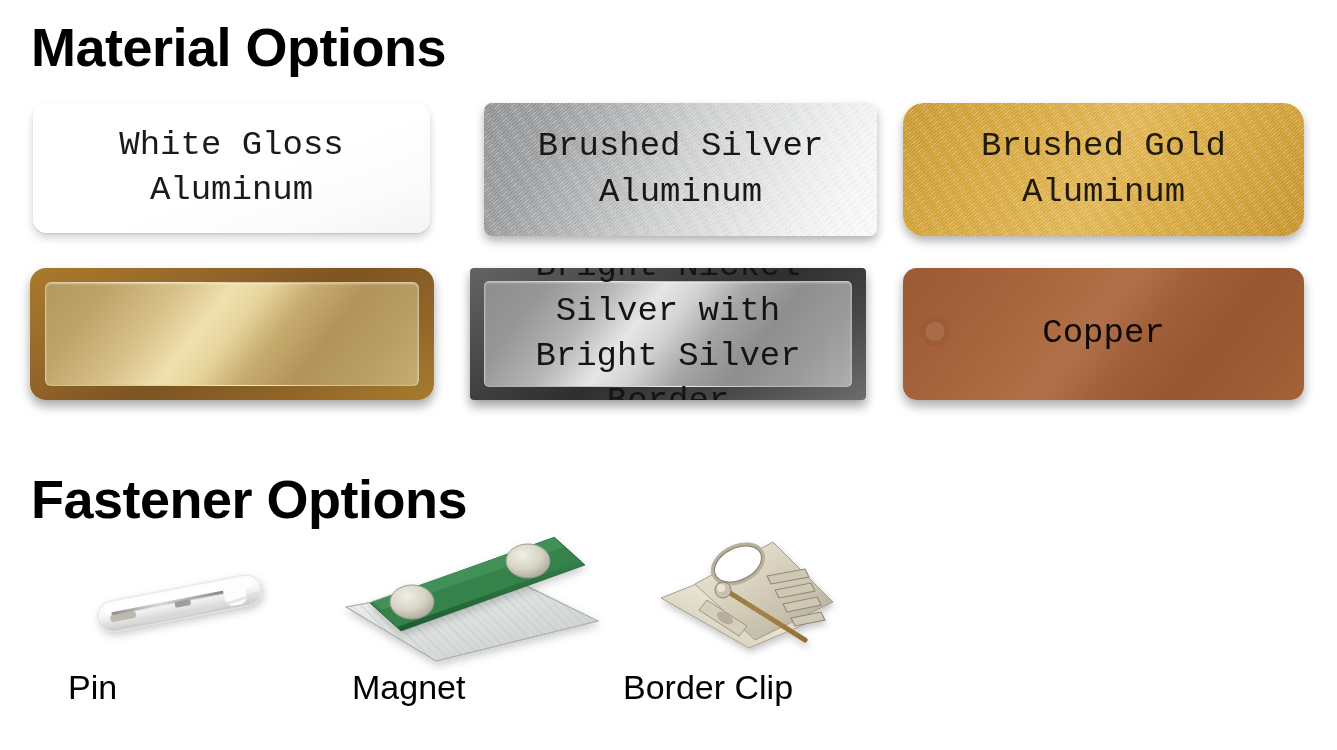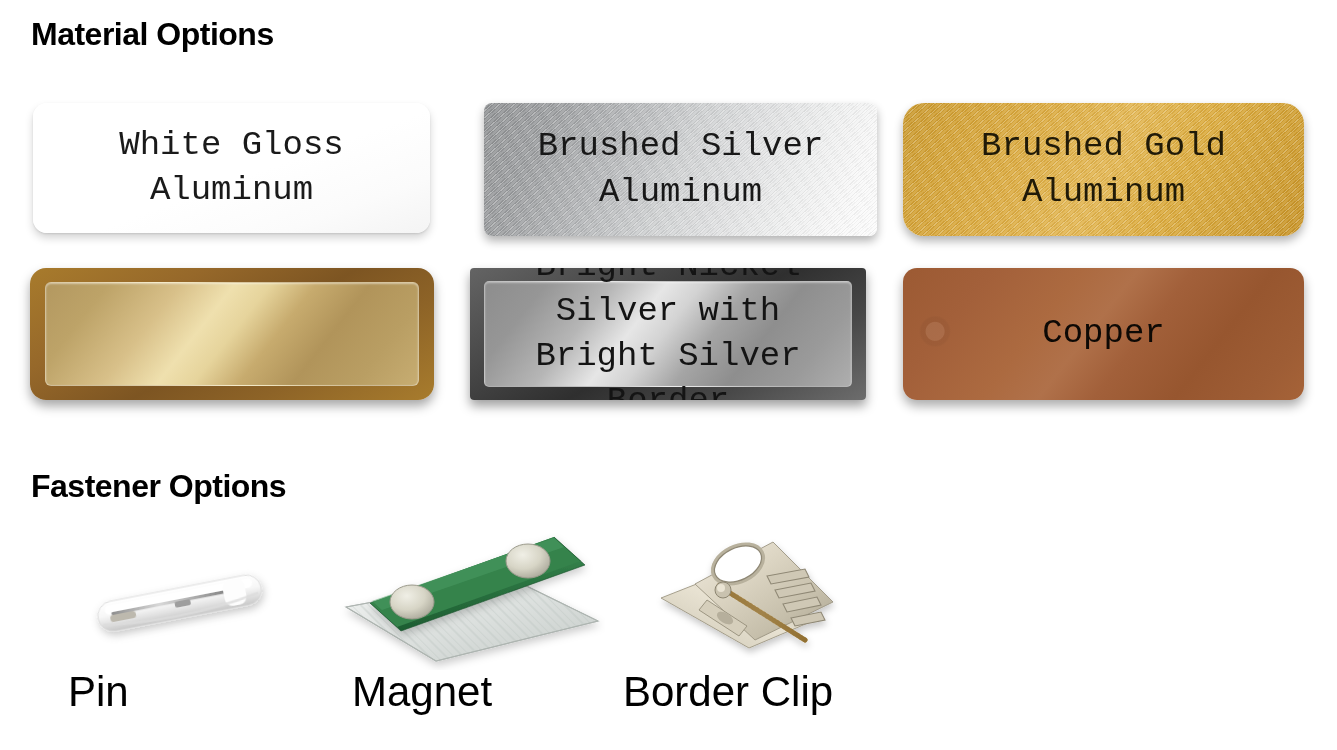--- a/index.html
+++ b/index.html
@@ -13,21 +13,21 @@
     position: relative;
     overflow: hidden;
     font-family: "Liberation Sans", sans-serif;
     color: #000;
   }
 
   .section-title {
     position: absolute;
     font-family: "Liberation Sans", sans-serif;
     font-weight: bold;
-    font-size: 32px;
+    font-size: 54px;
     letter-spacing: -0.5px;
     color: #000000;
     white-space: nowrap;
   }
   #material-title { left: 31px; top: 16px; }
   #fastener-title { left: 31px; top: 468px; }
 
   
   .plate {
     position: absolute;
@@ -143,21 +143,21 @@
         #9c5a33 0%, #a3603a 18%, #ac6a40 36%, #b0714a 47%,
         #a2603a 58%, #97562f 74%, #9e5d35 90%, #a66338 100%);
     box-shadow: 0 6px 11px rgba(0,0,0,0.33);
   }
   #plate-copper .plate-label { color: #0d0905; }
 
   
   .fastener { position: absolute; }
   .fastener-caption {
     position: absolute;
-    font-size: 42px;
+    font-size: 34px;
     color: #000;
     font-family: "Liberation Sans", sans-serif;
     white-space: nowrap;
   }
   #caption-pin { left: 68px; top: 668px; }
   #caption-magnet { left: 352px; top: 668px; }
   #caption-bulldog { left: 623px; top: 668px; }
 
   
   #fastener-pin { left: 75px; top: 550px; width: 210px; height: 110px; }

